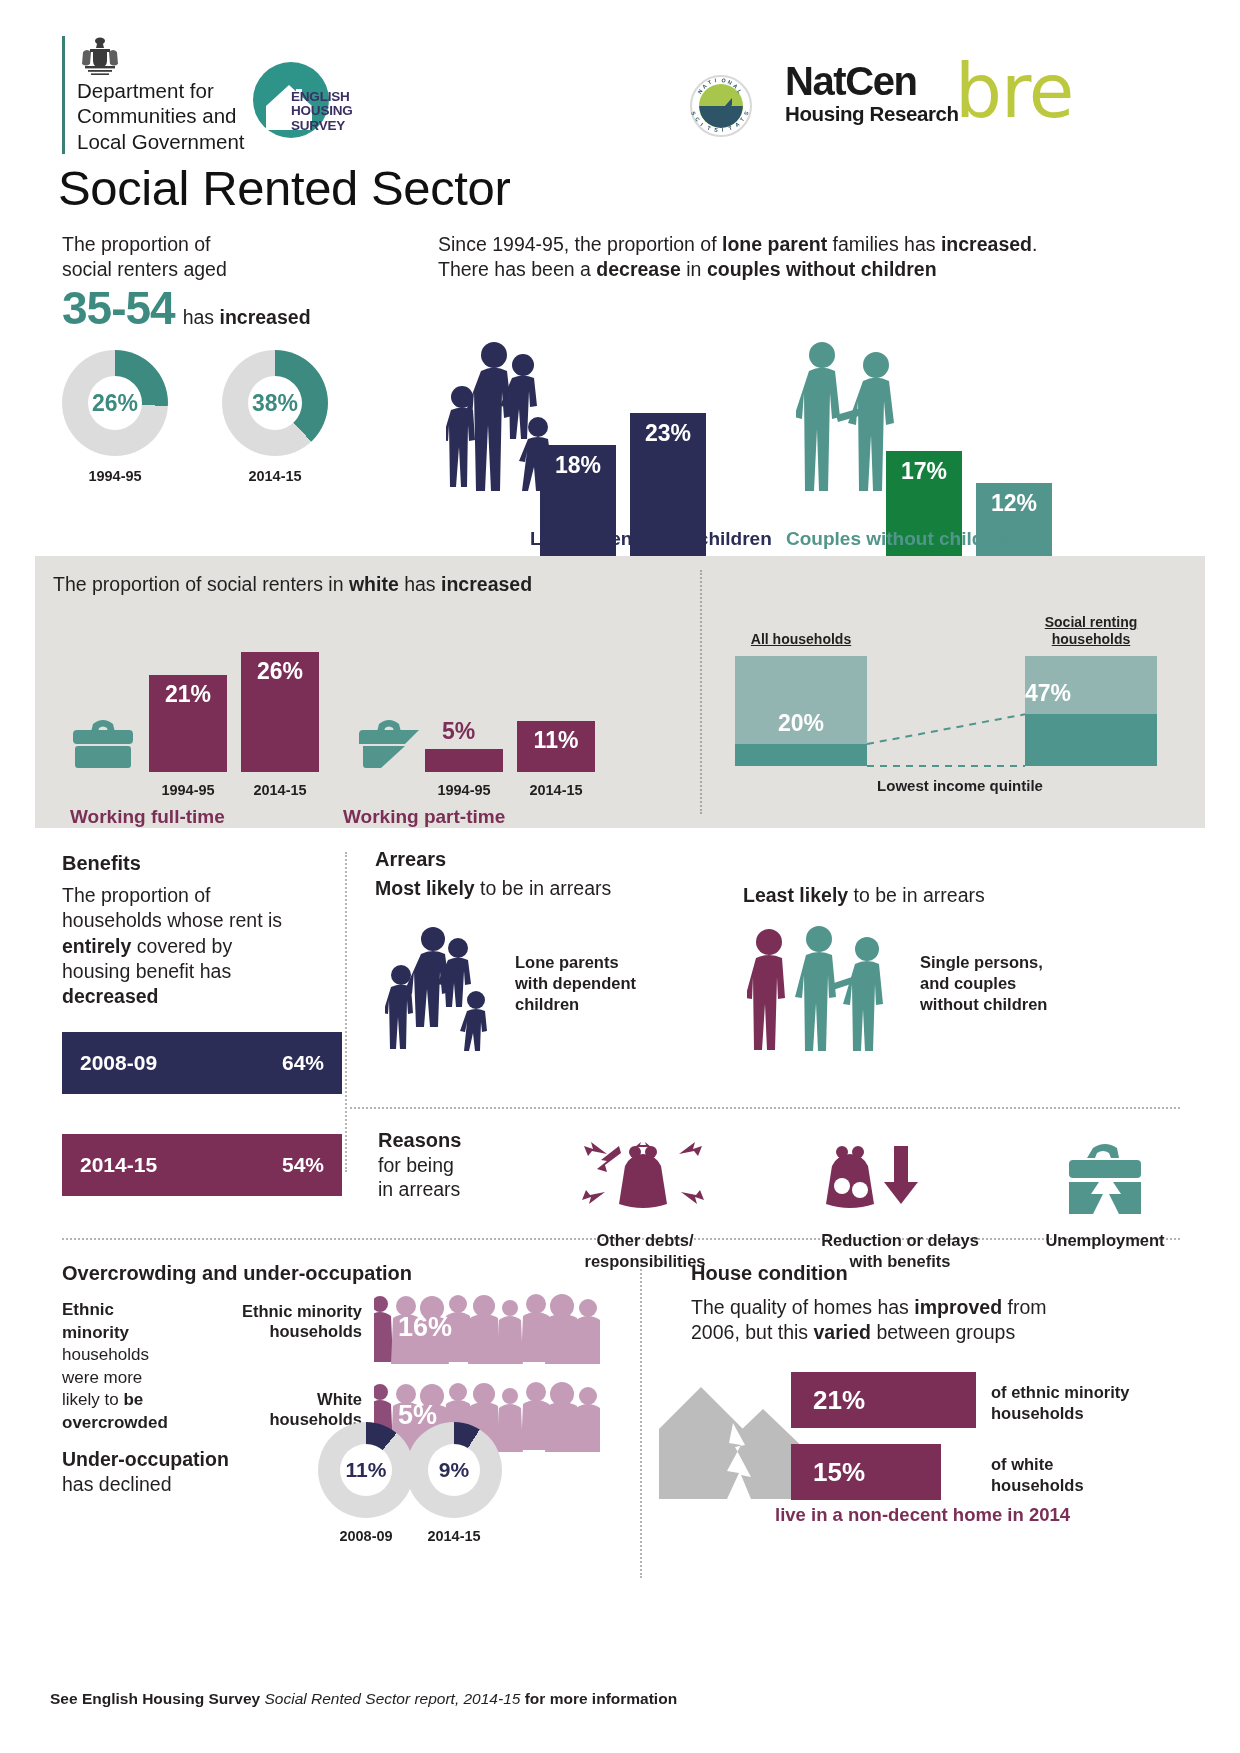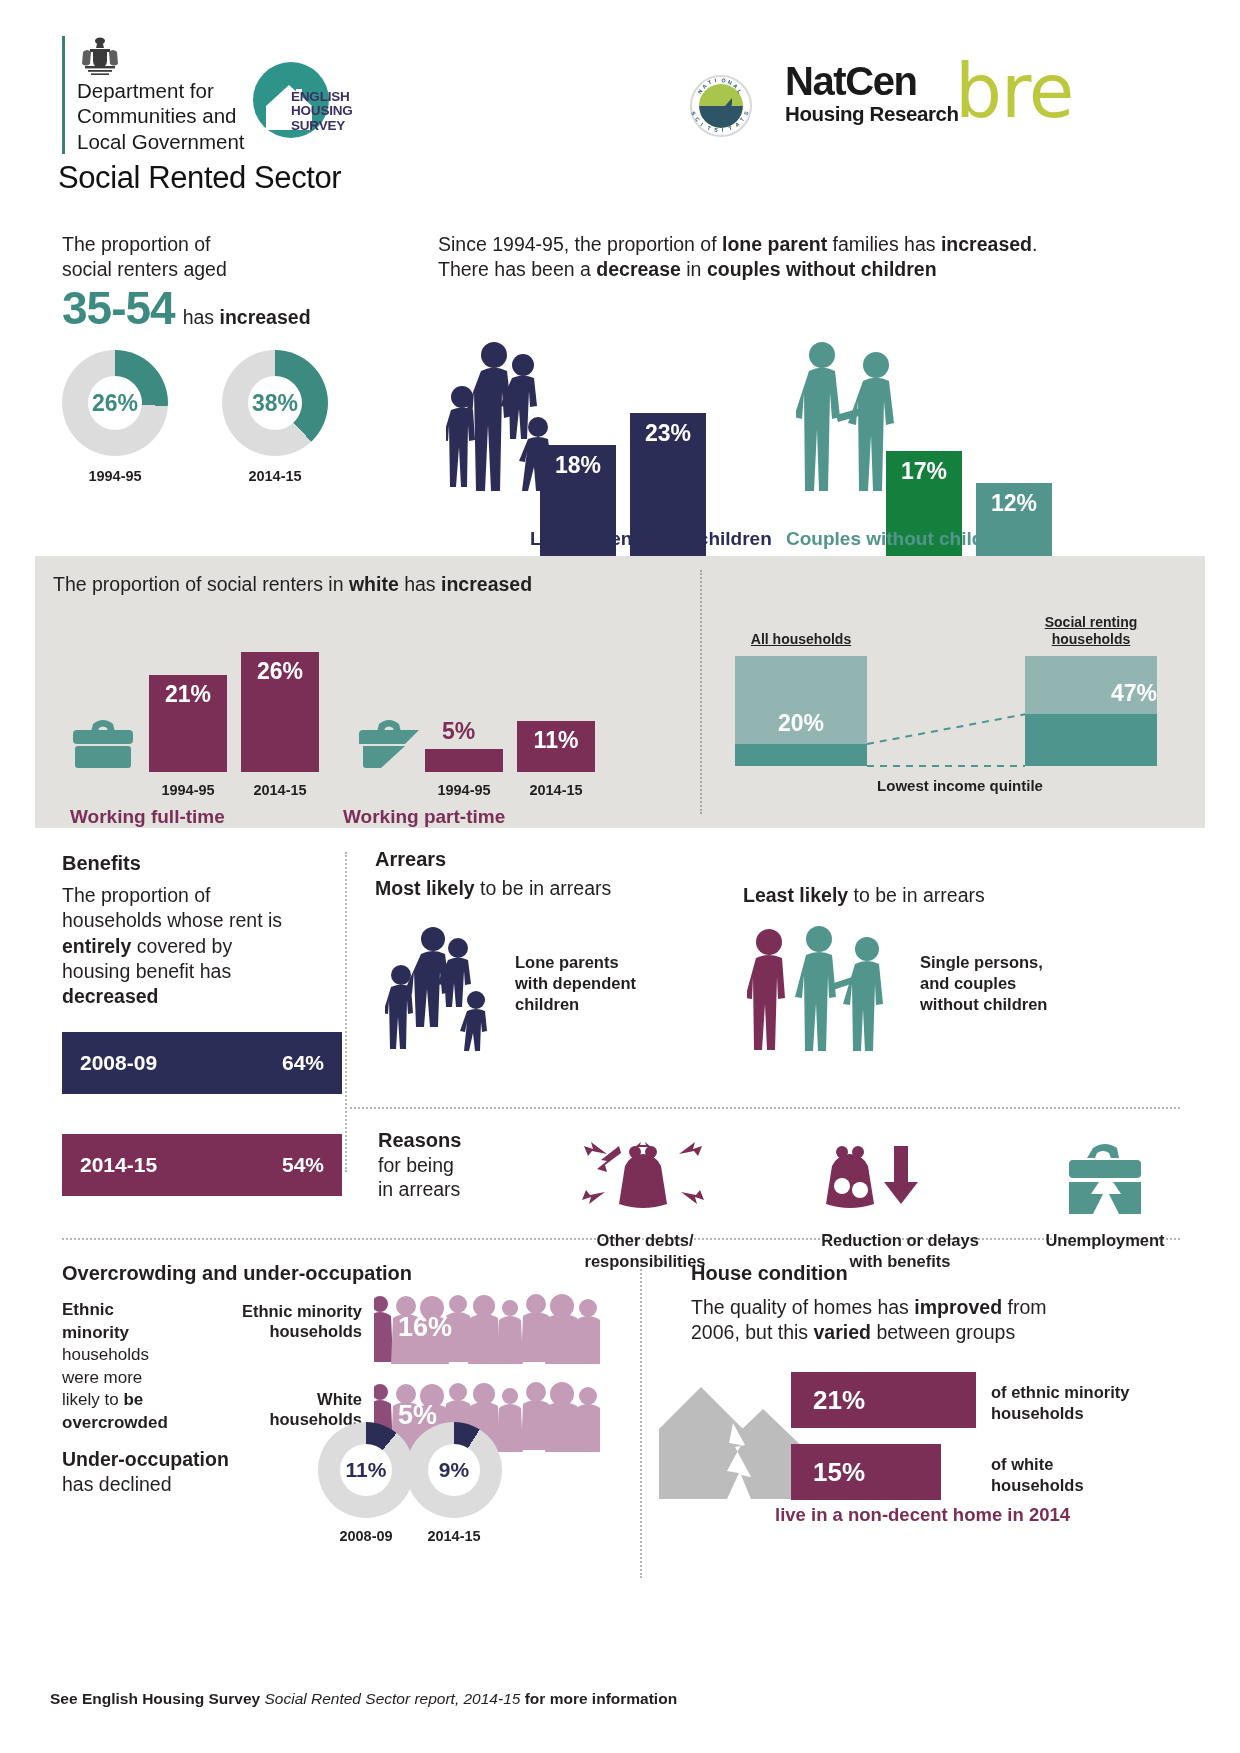--- a/index.html
+++ b/index.html
@@ -31,21 +31,21 @@
   .ons-tick { position:absolute; left:0; bottom:0; width:44px; height:22px; background:#2e5567; border-radius:0 0 22px 22px; }
   .ons-check { position:absolute; left:9px; top:12px; }
   .ons-text { position:absolute; inset:0; }
   .ons-text span { position:absolute; font-size:5.4px; font-weight:bold; color:#2e5567; letter-spacing:0.2px; transform-origin: 50% 26px; left:50%; top:2px; margin-left:-3px; }
 
   .natcen { position:absolute; left:785px; top:62px; }
   .natcen-1 { font-size:40px; font-weight:bold; letter-spacing:-1.4px; color:#1a1a1a; line-height:0.98; }
   .natcen-2 { font-size:20.5px; font-weight:bold; letter-spacing:-0.4px; color:#1a1a1a; line-height:1.1; margin-top:2px; }
   .bre { position:absolute; left:955px; top:60px; font-size:74px; font-weight:500; color:#bcc93f; line-height:0.85; letter-spacing:-1px; font-family:"DejaVu Sans", sans-serif; }
 
-  .title { position:absolute; left:58px; top:160px; font-size:31px; font-weight:normal; color:#111; letter-spacing:-0.4px; }
+  .title { position:absolute; left:58px; top:160px; font-size:49px; font-weight:normal; color:#111; letter-spacing:-0.4px; }
 
   
   .lead { font-size:19.5px; line-height:1.3; color:#231f20; }
   .lead b { font-weight:bold; }
 
   
   .sec-age { position:absolute; left:62px; top:232px; width:360px; }
   .age-intro { font-size:19.5px; line-height:1.27; }
   .age-big { font-size:46px; font-weight:bold; color:#3d8b80; letter-spacing:-1px; line-height:1.05; display:inline-block; vertical-align:baseline;}
   .age-big-row { margin-top:2px; }
@@ -320,21 +320,21 @@
           <div class="inc-bot" style="height: 22px; width: 100%;">
             <div class="inc-pct" style="left: 0px; width: 100%; text-align: center; top: -34px;">20%</div>
           </div>
         </div>
         <div class="inc-head-lbl" style="left: -30px; width: 212px; text-align: center; bottom: 158px;">
           <div>All households</div>
         </div>
         <div class="inc-col" style="left: 300px; width: 132px; height: 110px;">
           <div class="inc-top" style="height: 58.3px; width: 100%;"></div>
           <div class="inc-bot" style="height: 51.7px; width: 100%;">
-            <div class="inc-pct" style="left: 0px; width: 100%; text-align: right; top: -34px;">47%</div>
+            <div class="inc-pct" style="left: 0px; width: 100%; text-align: left; top: -34px;">47%</div>
           </div>
         </div>
         <div class="inc-head-lbl" style="left: 260px; width: 212px; text-align: center; bottom: 158px;">
           <div>Social renting</div>
           <div>households</div>
         </div>
         <svg width="470" height="190" style="position: absolute; left: 0px; top: 0px; pointer-events: none;">
           <path d="M142 128 L300 98.30000000000001" stroke="#4e968d" stroke-width="2" stroke-dasharray="7,6" fill="none"></path>
           <path d="M142 150 L300 150" stroke="#4e968d" stroke-width="2" stroke-dasharray="7,6" fill="none"></path>
         </svg>

